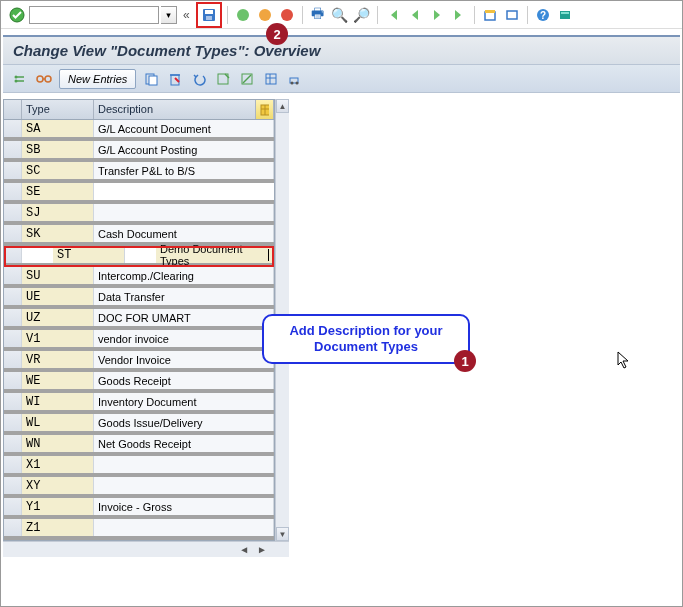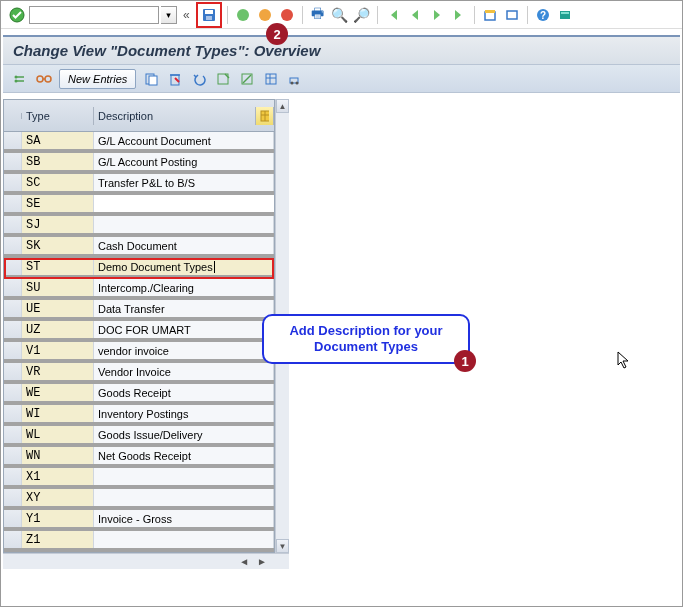--- a/index.html
+++ b/index.html
@@ -20,33 +20,33 @@
   .view-header { background: linear-gradient(#e8ecf0,#d9e0e8); height: 30px; border-top: 2px solid #7a94b8; border-bottom: 1px solid #b8c4d4; display: flex; align-items: center; padding: 0 10px; font-style: italic; font-weight: bold; font-size: 15px; color: #2a3a50; margin: 6px 2px 0 2px; }
 
   
   .app-toolbar { background: linear-gradient(#dfe7f0,#cfdae8); height: 28px; border-bottom: 1px solid #b8c4d4; display: flex; align-items: center; padding: 0 8px; gap: 6px; margin: 0 2px; }
   .app-btn { height: 20px; padding: 0 8px; border: 1px solid #8ea5c2; background: linear-gradient(#fff,#e8eef6); font-size: 11px; cursor: pointer; border-radius: 2px; display: inline-flex; align-items: center; font-style: italic; }
   .app-icn { width: 18px; height: 18px; display: inline-flex; align-items: center; justify-content: center; font-size: 13px; cursor: pointer; }
 
   
   .content { position: relative; padding: 6px 2px; display: flex; }
   .grid { border: 1px solid #9ba8b8; width: 272px; background: #fff; }
-  .grid-header { display: flex; background: linear-gradient(#e0e6ee,#cdd6e2); border-bottom: 1px solid #9ba8b8; height: 32px; align-items: center; }
+  .grid-header { display: flex; background: linear-gradient(#e0e6ee,#cdd6e2); border-bottom: 1px solid #9ba8b8; height: 20px; }
   .gh-cell { border-right: 1px solid #aab4c2; padding: 3px 4px; font-size: 11px; color: #1a2a40; }
   .gh-sel { width: 18px; }
   .gh-type { width: 72px; }
   .gh-desc { flex: 1; }
   .gh-cfg { width: 18px; background: linear-gradient(#fff2b0,#f0db70); display: flex; align-items: center; justify-content: center; }
   .grid-body { position: relative; }
   .grow { display: flex; height: 21px; border-bottom: 4px solid #a3a3a3; }
   .gc { border-right: 1px solid #d0d6de; padding: 2px 4px; font-size: 11px; display: flex; align-items: center; }
   .gc-sel { width: 18px; background: linear-gradient(#e8ecf2,#dbe1ea); }
   .gc-type { width: 72px; background: #f3eecf; font-family: 'Courier New', monospace; font-size: 12px; }
   .gc-desc { flex: 1; background: #f5f7fa; }
-  .highlight-row { outline: 2px solid #d22; outline-offset: -2px; position: relative; z-index: 5; }
+  .highlight-row { outline: 2px solid #d22; outline-offset: -2px; position: relative; z-index: 5; gap: 31px; }
   .highlight-row .gc-desc { background: #f3eecf; }
   .edit-cursor::after { content: ""; display: inline-block; width: 1px; height: 12px; background: #000; margin-left: 1px; }
 
   .scrollbar-v { width: 14px; background: #e8ecf2; border-left: 1px solid #c4cbd6; position: relative; }
   .sb-arrow { height: 14px; background: linear-gradient(#f0f3f8,#d8dee8); border: 1px solid #b8c2d0; display: flex; align-items: center; justify-content: center; font-size: 8px; color: #555; }
   .sb-thumb { position: absolute; top: 240px; left: 1px; right: 1px; height: 16px; background: linear-gradient(#f0f3f8,#d0d8e4); border: 1px solid #a8b2c0; border-radius: 2px; }
 
   .grid-footer { display: flex; justify-content: flex-end; background: #e8ecf2; height: 16px; border-top: 1px solid #c4cbd6; align-items: center; padding-right: 20px; gap: 4px; font-size: 10px; color: #555; }
   .footer-arrow { cursor: pointer; padding: 0 2px; }
 
@@ -298,21 +298,21 @@
                 <div class="gc gc-desc">Vendor Invoice</div>
               </div>
               <div class="grow">
                 <div class="gc gc-sel"></div>
                 <div class="gc gc-type">WE</div>
                 <div class="gc gc-desc">Goods Receipt</div>
               </div>
               <div class="grow">
                 <div class="gc gc-sel"></div>
                 <div class="gc gc-type">WI</div>
-                <div class="gc gc-desc">Inventory Postings</div>
+                <div class="gc gc-desc">Inventory Document</div>
               </div>
               <div class="grow">
                 <div class="gc gc-sel"></div>
                 <div class="gc gc-type">WL</div>
                 <div class="gc gc-desc">Goods Issue/Delivery</div>
               </div>
               <div class="grow">
                 <div class="gc gc-sel"></div>
                 <div class="gc gc-type">WN</div>
                 <div class="gc gc-desc">Net Goods Receipt</div>

